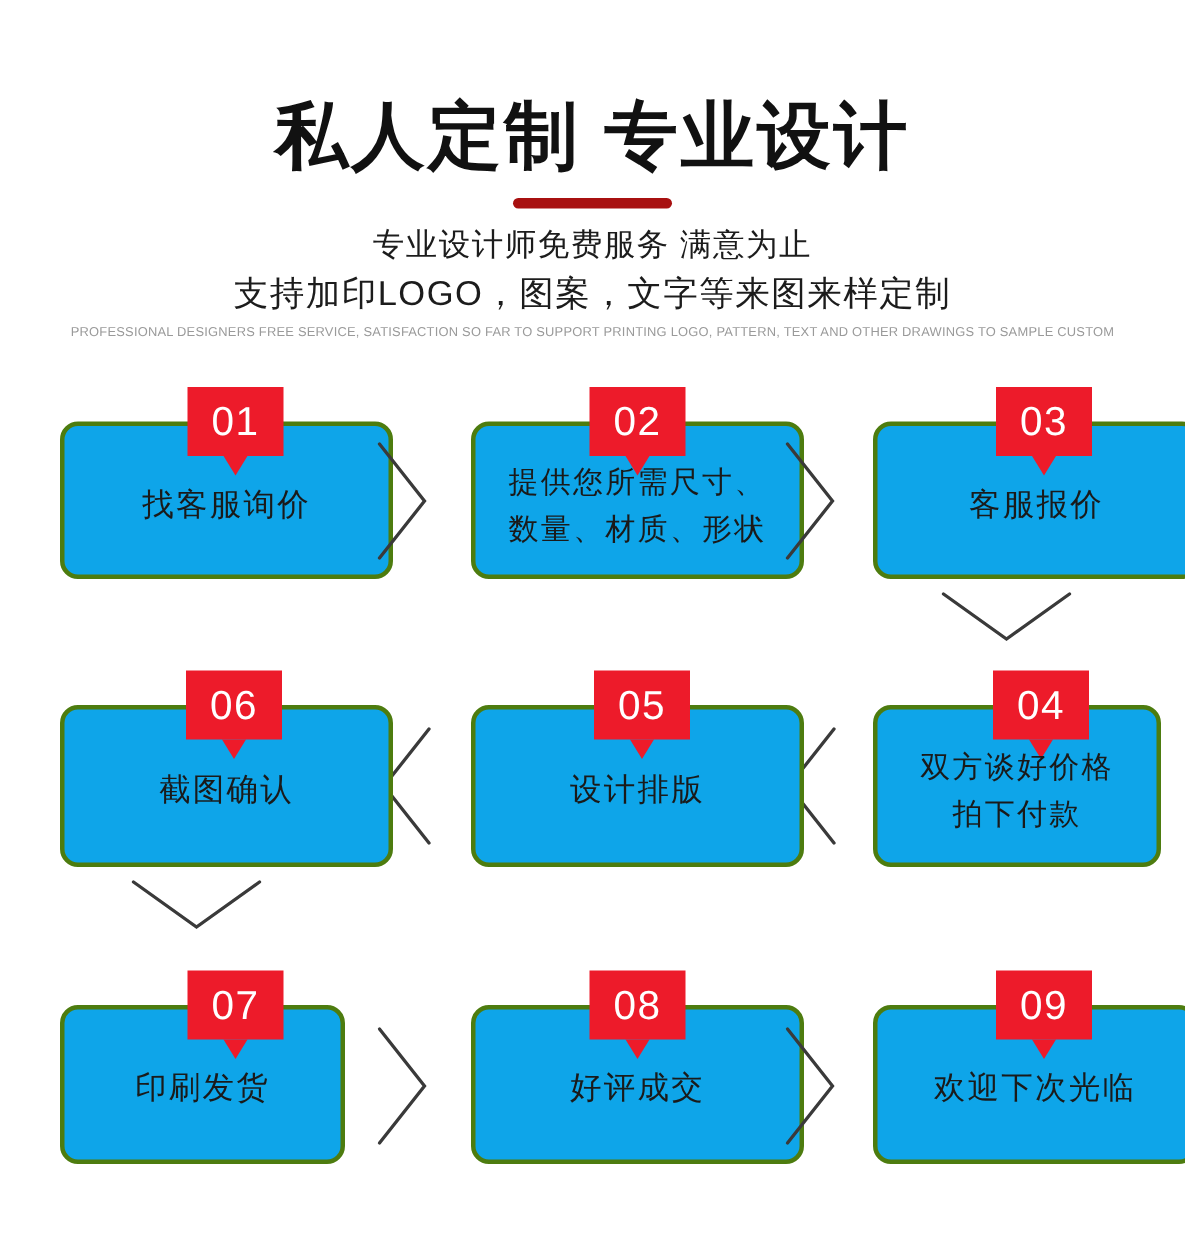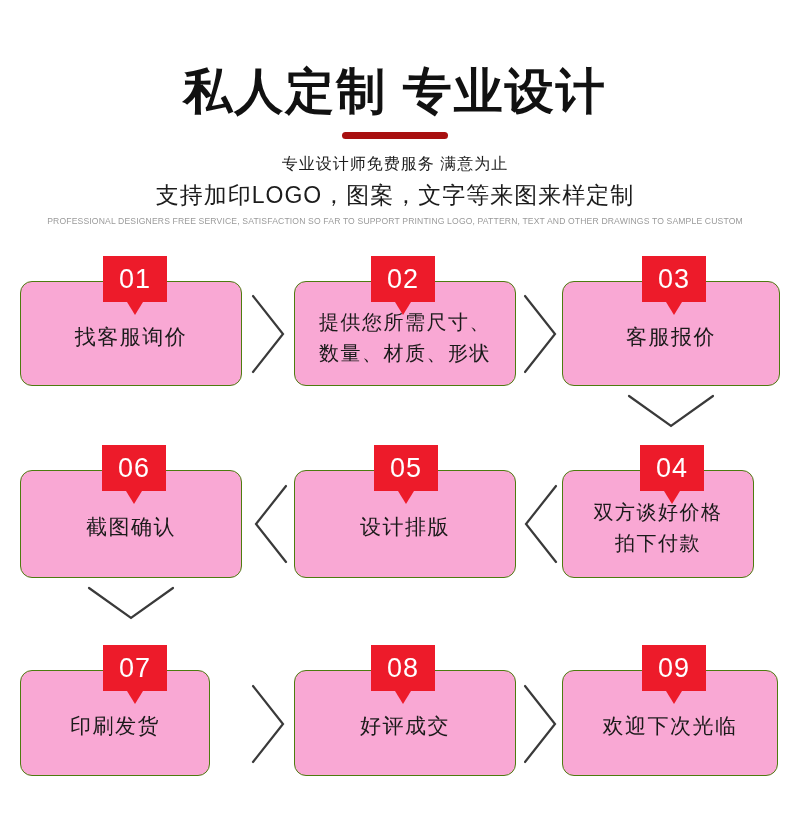--- a/index.html
+++ b/index.html
@@ -48,21 +48,21 @@
     width: 106px;
     height: 7px;
     border-radius: 4px;
     background: #a81010;
   }
   .subtitle-1 {
     position: absolute;
     left: 0;
     top: 114px;
     width: 790px;
-    font-size: 16px;
+    font-size: 21px;
     line-height: 30px;
     letter-spacing: 1px;
     color: #1c1c1c;
   }
   .subtitle-2 {
     position: absolute;
     left: 0;
     top: 144px;
     width: 790px;
     font-size: 23px;
@@ -89,23 +89,24 @@
     left: 0;
     top: 0;
     width: 790px;
     height: 832px;
   }
 
   
   .step {
     position: absolute;
     box-sizing: border-box;
-    border: 1px solid #4d7c0f;
+    border: 3px solid #4d7c0f;
     border-radius: 12px;
-    background: #f9a8d4;
+    background: #0ea5e9;
+    margin-left: 20px;
   }
   .step-label {
     position: absolute;
     left: 0;
     right: 0;
     top: 50%;
     transform: translateY(-50%);
     text-align: center;
     font-size: 21px;
     line-height: 30px;

